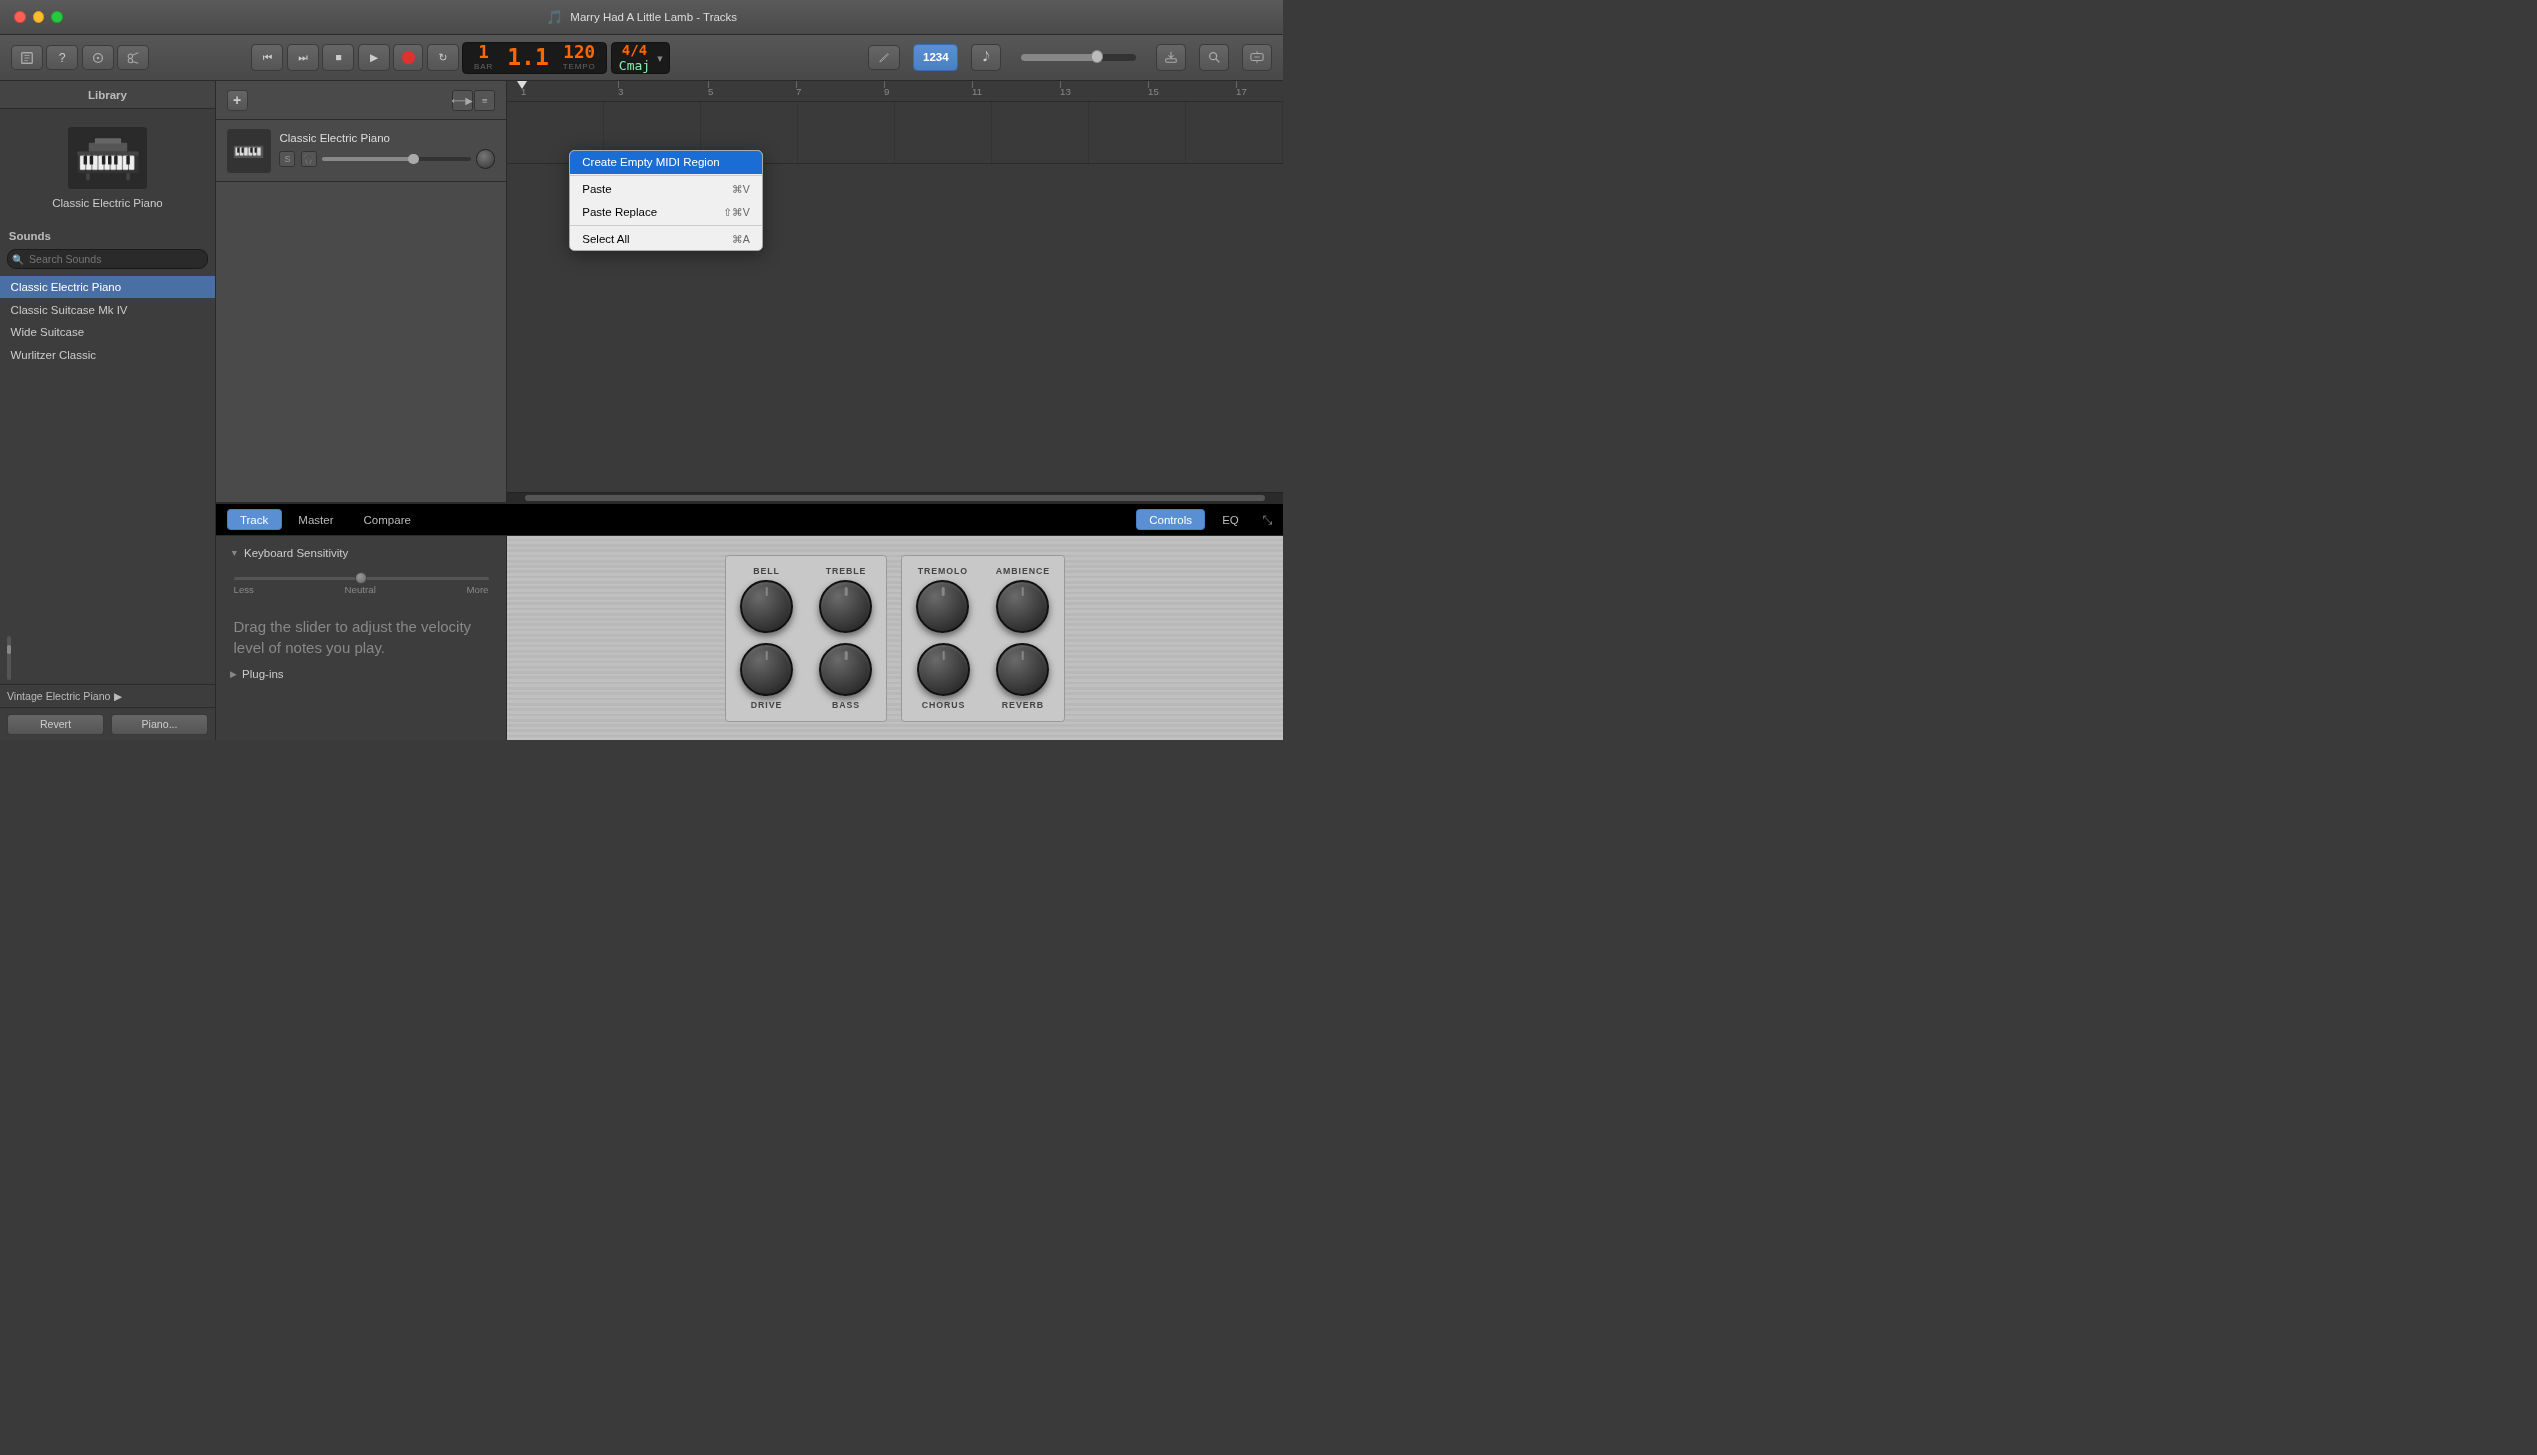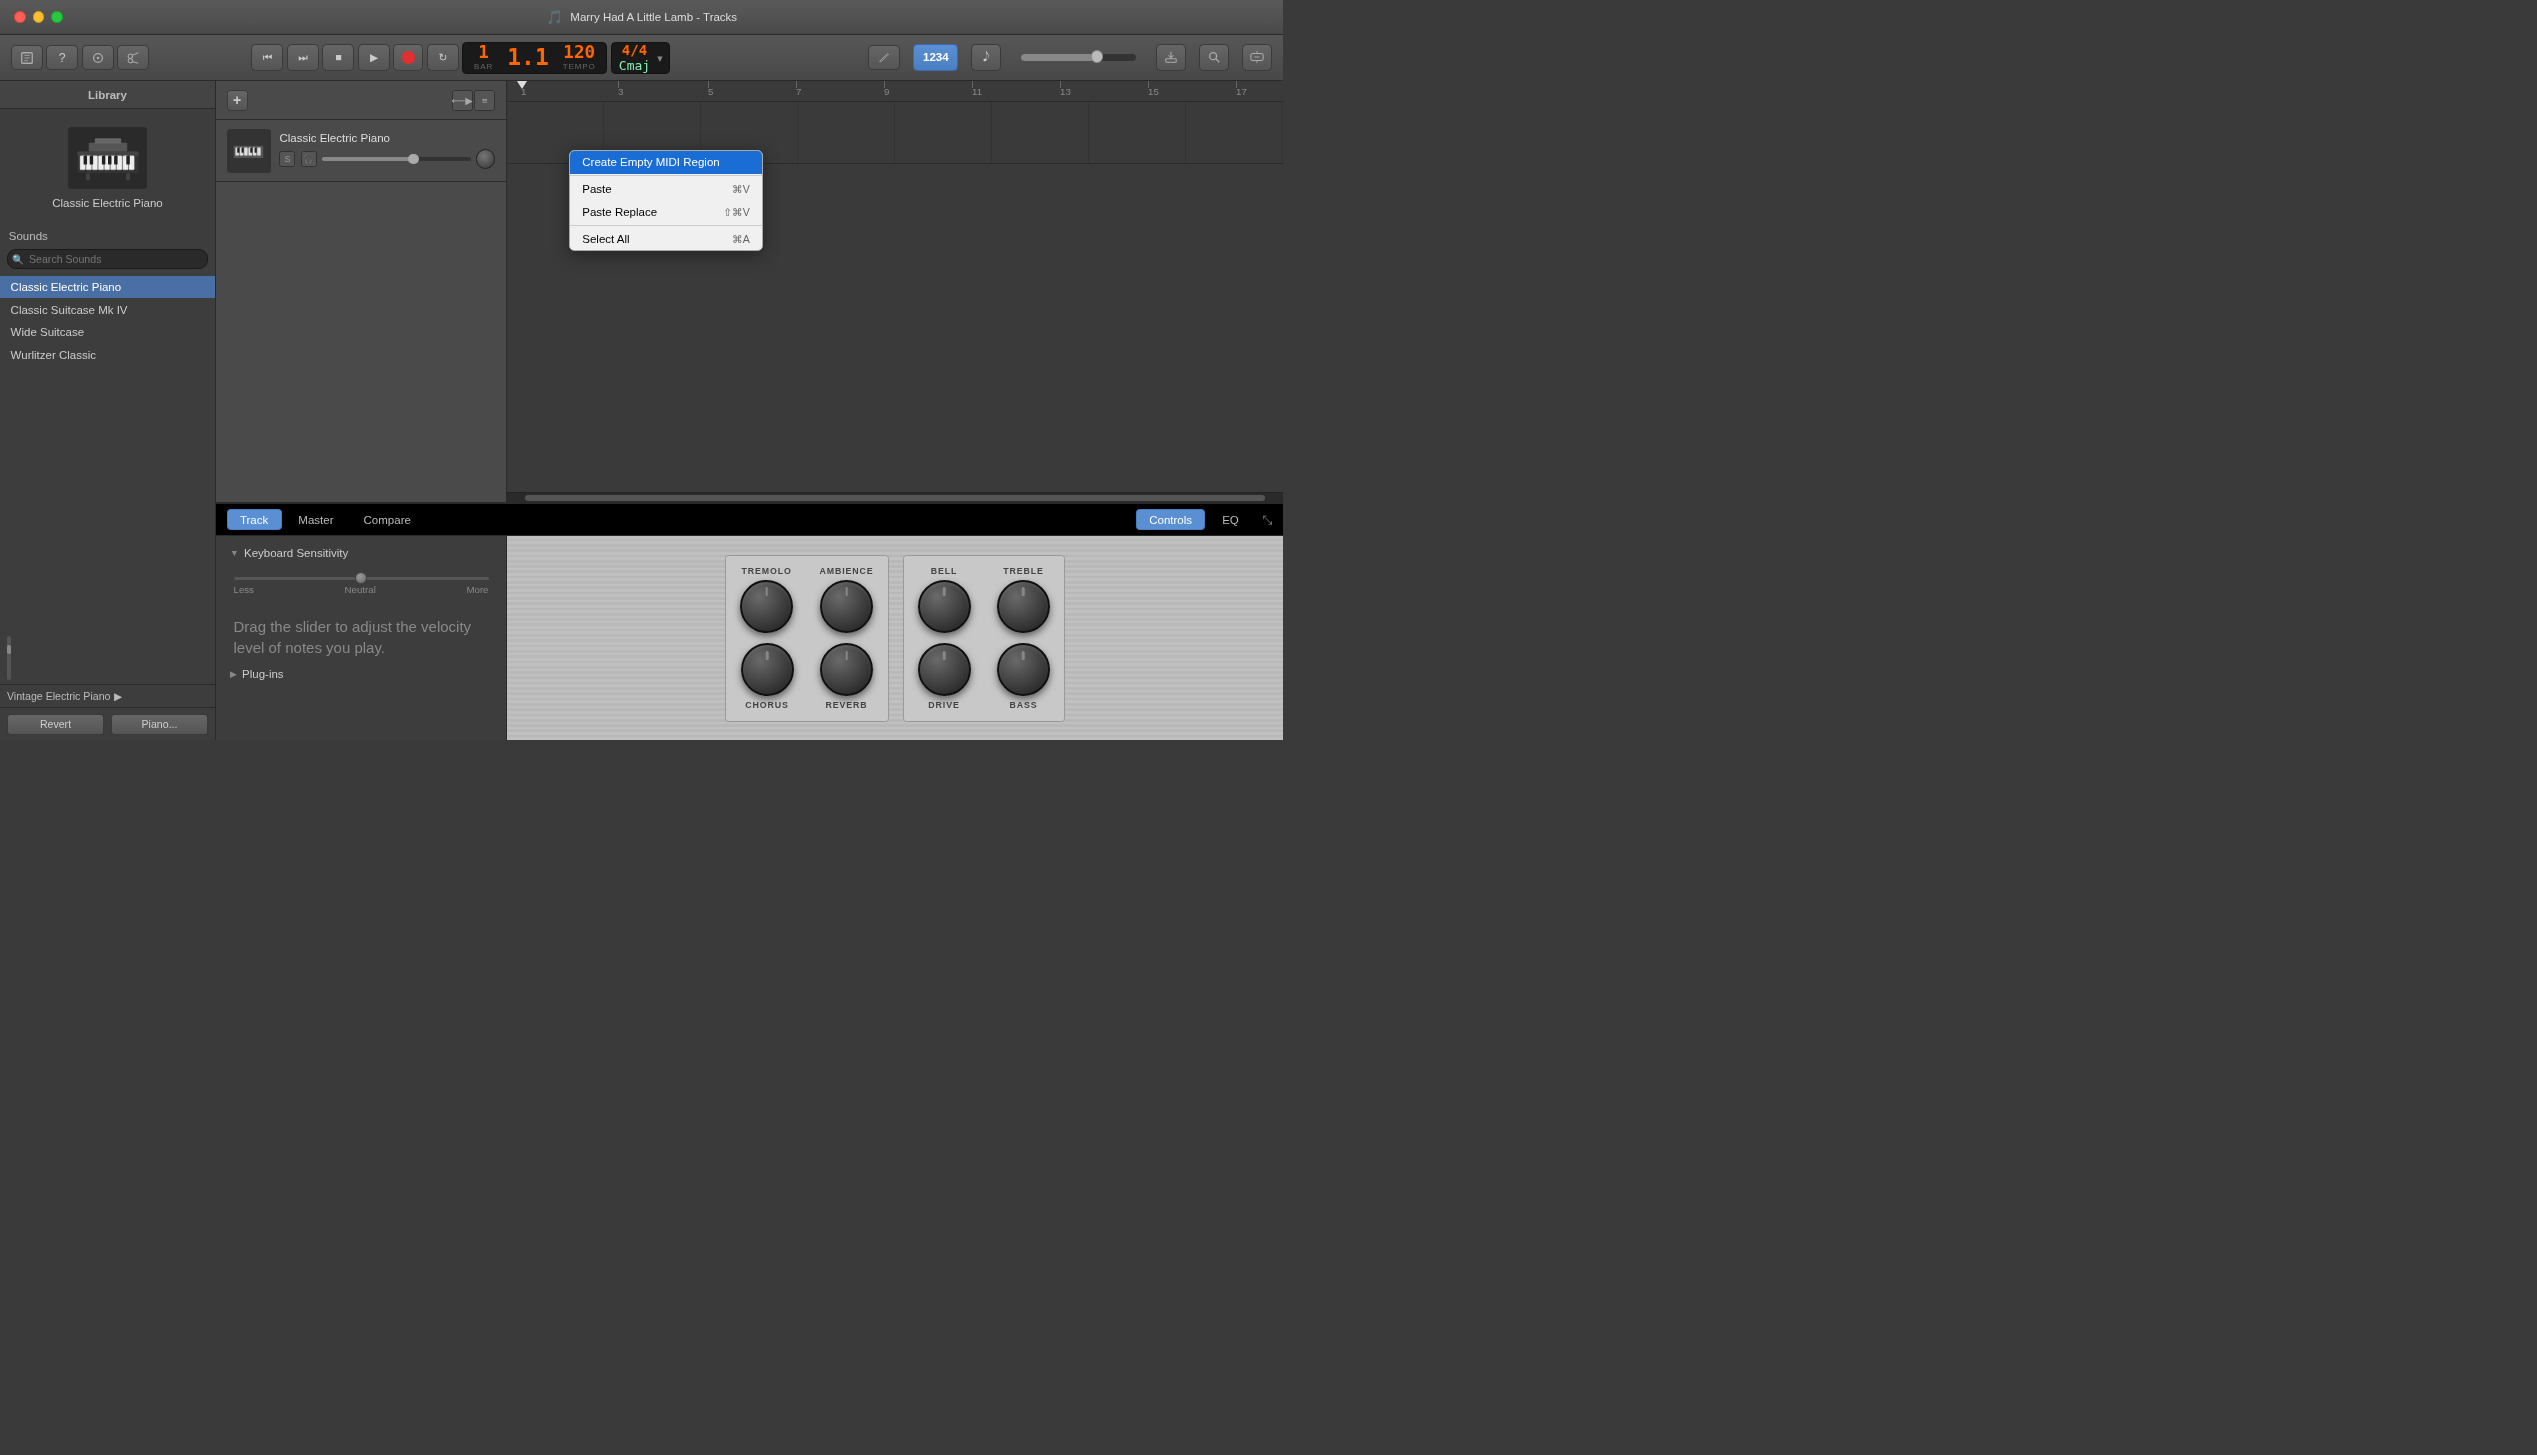--- a/index.html
+++ b/index.html
@@ -202,21 +202,21 @@
     .instrument-name {
       color: #ccc;
       font-size: 11.5px;
       font-weight: 500;
       text-align: center;
       margin-bottom: 7px;
     }
     .library-section-label {
       color: #bbb;
       font-size: 11.5px;
-      font-weight: 400;
+      font-weight: 700;
       padding: 5.3px 8.8px 3.5px;
       background: #3d3d3d;
     }
     .search-container {
       padding: 3.5px 7px 7px;
       background: #3d3d3d;
     }
     .search-input {
       width: 100%;
       height: 19.4px;
@@ -1171,61 +1171,61 @@
           </div>
         </div>
 
         <div class="synth-panel">
           <div class="synth-bg"></div>
           <div class="knob-group">
 
             <div class="knob-section">
               <div class="knob-row">
                 <div class="knob-item">
+                  <span class="knob-label">BELL</span>
+                  <div class="knob"></div>
+                </div>
+                <div class="knob-item">
+                  <span class="knob-label">TREBLE</span>
+                  <div class="knob"></div>
+                </div>
+              </div>
+              <div class="knob-row">
+                <div class="knob-item">
+                  <div class="knob"></div>
+                  <span class="knob-label">DRIVE</span>
+                </div>
+                <div class="knob-item">
+                  <div class="knob"></div>
+                  <span class="knob-label">BASS</span>
+                </div>
+              </div>
+            </div>
+
+            <div class="knob-section">
+              <div class="knob-row">
+                <div class="knob-item">
                   <span class="knob-label">TREMOLO</span>
                   <div class="knob"></div>
                 </div>
                 <div class="knob-item">
                   <span class="knob-label">AMBIENCE</span>
                   <div class="knob"></div>
                 </div>
               </div>
               <div class="knob-row">
                 <div class="knob-item">
                   <div class="knob"></div>
                   <span class="knob-label">CHORUS</span>
                 </div>
                 <div class="knob-item">
                   <div class="knob"></div>
                   <span class="knob-label">REVERB</span>
                 </div>
               </div>
             </div>
-
-            <div class="knob-section">
-              <div class="knob-row">
-                <div class="knob-item">
-                  <span class="knob-label">BELL</span>
-                  <div class="knob"></div>
-                </div>
-                <div class="knob-item">
-                  <span class="knob-label">TREBLE</span>
-                  <div class="knob"></div>
-                </div>
-              </div>
-              <div class="knob-row">
-                <div class="knob-item">
-                  <div class="knob"></div>
-                  <span class="knob-label">DRIVE</span>
-                </div>
-                <div class="knob-item">
-                  <div class="knob"></div>
-                  <span class="knob-label">BASS</span>
-                </div>
-              </div>
-            </div>
           </div>
         </div>
       </div>
     </div>
   </div>
 </div>
 
 
 </body></html>

